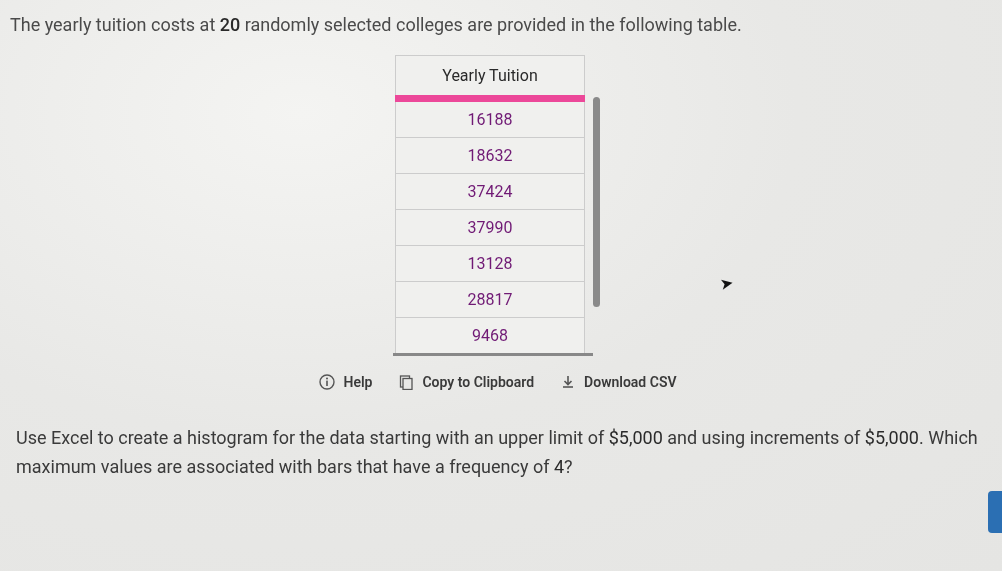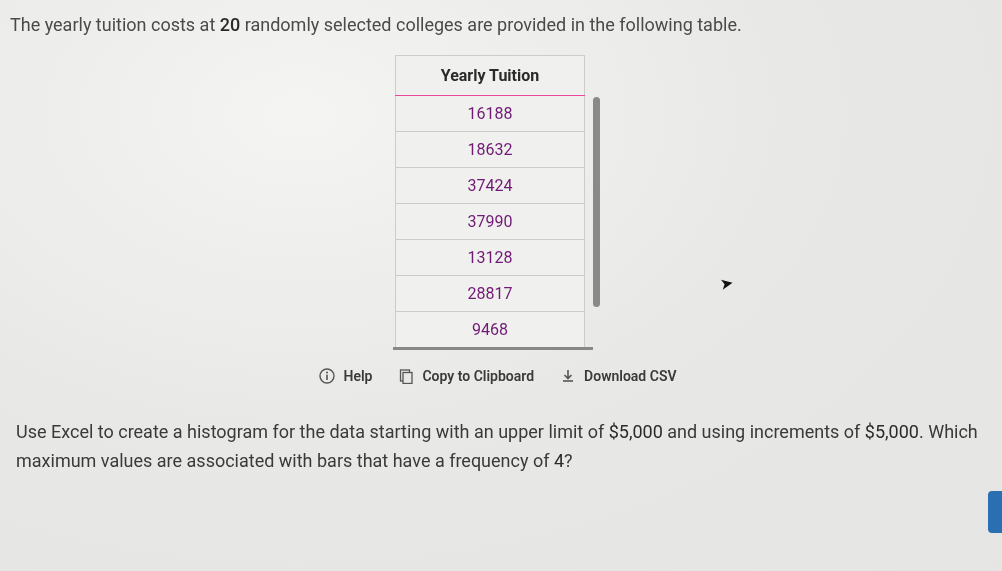--- a/index.html
+++ b/index.html
@@ -41,24 +41,24 @@
       display: flex;
       align-items: stretch;
     }
     .data-table {
       border-collapse: collapse;
       background: #f0f0ee;
       border: 1px solid #ccc;
       width: 190px;
     }
     .data-table th {
-      font-weight: 700;
+      font-weight: 400;
       color: #2a2a2a;
       padding: 10px 16px;
-      border-bottom: 1px solid #ec4899;
+      border-bottom: 7px solid #ec4899;
       font-size: 16px;
       text-align: center;
     }
     .data-table td {
       padding: 8px 16px;
       border-top: 1px solid #ccc;
       text-align: center;
       font-size: 16px;
       color: #701a75;
     }

